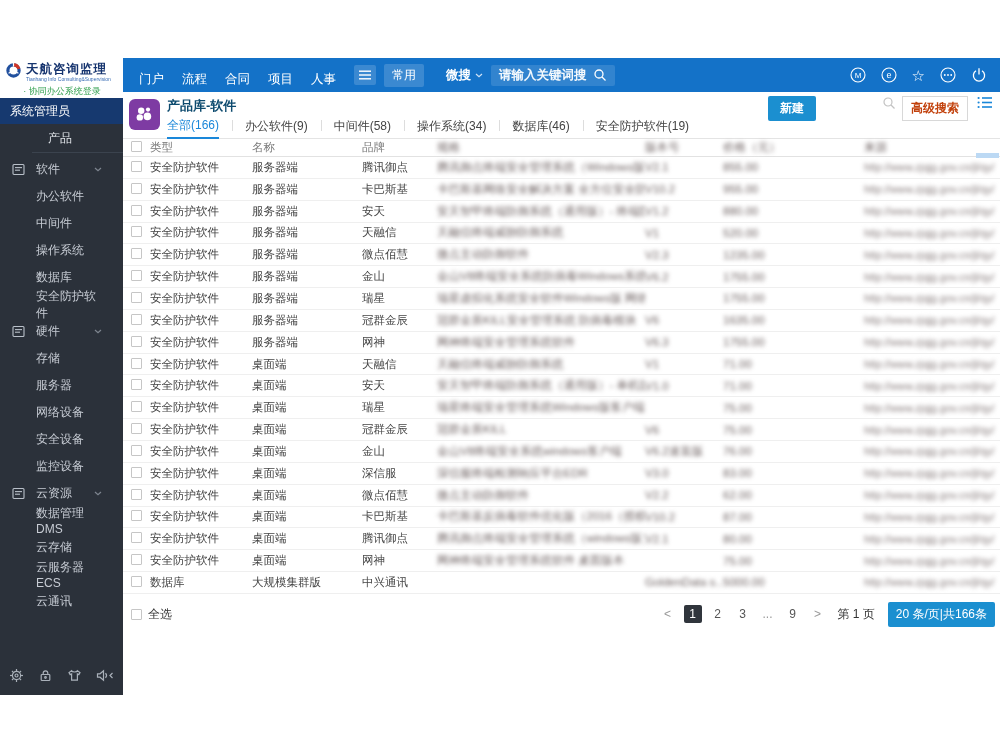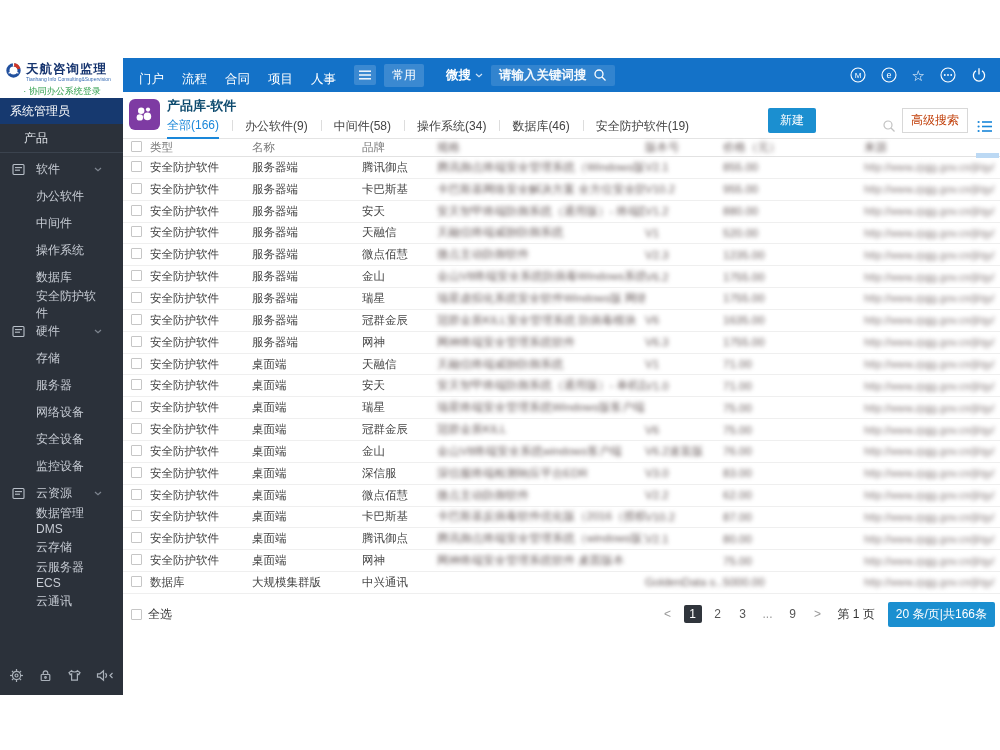--- a/index.html
+++ b/index.html
@@ -28,22 +28,22 @@
             box-sizing:border-box;padding:4px 4px 0 5px;}
   .logo-row{display:flex;align-items:flex-start;gap:4px;}
   .logo-text{display:flex;flex-direction:column;}
   .logo-name{font-size:12.5px;font-weight:bold;color:#17356f;line-height:14px;letter-spacing:1px;}
   .logo-eng{font-size:5px;color:#3a6db5;line-height:6px;}
   .logo-login{font-size:9px;color:#2f9e4c;text-align:center;margin-top:3px;}
 
   
   .sidebar{position:absolute;left:0;top:98px;width:123px;height:597px;background:#2b313a;box-sizing:border-box;}
   .admin-bar{height:26px;line-height:26px;background:#16396f;color:#fff;font-size:12px;padding-left:10px;}
-  .side-section{height:28px;line-height:28px;color:#e1e5ea;font-size:12px;padding-left:24px;
-                border-bottom:1px solid #3b434e;}
+  .side-section{height:28px;line-height:28px;color:#e1e5ea;font-size:12px;padding-left:16px;
+                border-bottom:1px solid #3b434e;margin-left:32px;}
   .side-items{padding-top:3px;}
   .nav-item{display:flex;align-items:center;height:27px;padding:0 21px 0 12px;color:#c7ccd4;
             font-size:12px;cursor:pointer;}
   .nav-item .gi{width:13px;height:13px;margin-right:11px;display:flex;flex:none;}
   .nav-item.sub .gi{visibility:hidden;}
   .nav-item .chev{margin-left:auto;display:flex;opacity:.75;}
   .side-footer{position:absolute;left:0;bottom:0;width:123px;height:40px;display:flex;
                align-items:center;justify-content:space-between;padding:0 9px;box-sizing:border-box;}
   .sficon{display:flex;align-items:center;cursor:pointer;}
 
@@ -51,21 +51,21 @@
   .main{position:absolute;left:123px;top:92px;right:0;bottom:0;background:#fff;}
   .main-header{position:relative;height:46px;border-bottom:1px solid #e4e4e4;}
   .title-icon{position:absolute;left:6px;top:7px;width:31px;height:31px;background:#7e3ba3;
               border-radius:6px;display:flex;align-items:center;justify-content:center;}
   .page-title{position:absolute;left:44px;top:5px;font-size:13px;font-weight:bold;color:#0c4a6e;}
   .tabs{position:absolute;left:44px;top:25px;display:flex;align-items:center;font-size:12px;color:#444;}
   .tab{padding-bottom:3px;cursor:pointer;white-space:nowrap;}
   .tab + .tab{margin-left:26px;position:relative;}
   .tab + .tab::before{content:"";position:absolute;left:-13px;top:2px;width:1px;height:11px;background:#ddd;}
   .tab.active{color:#1a87d9;border-bottom:2px solid #1a87d9;}
-  .toolbar{position:absolute;right:8px;top:17px;display:flex;align-items:flex-end;height:24px;}
+  .toolbar{position:absolute;right:8px;top:4px;display:flex;align-items:flex-start;height:24px;font-weight:bold;}
   .btn-new{background:#1b8fd0;color:#fff;font-size:12px;padding:4px 12px;border-radius:2px;cursor:pointer;}
   .mini-input{width:56px;height:20px;margin-left:10px;cursor:text;}
   .adv-btn{border:1px solid #d8d8d8;color:#c2410c;font-size:12px;padding:3px 8px;margin-left:6px;
            background:#fff;cursor:pointer;white-space:nowrap;}
   .listview-icon{margin-left:9px;display:flex;cursor:pointer;}
 
   
   .thead,.trow{display:grid;grid-template-columns:19px 102px 110px 75px 208px 78px 141px 1fr;
                align-items:center;padding-left:8px;}
   .thead{height:17px;color:#7a7a7a;font-size:11.5px;border-bottom:1px solid #e2e2e2;}

